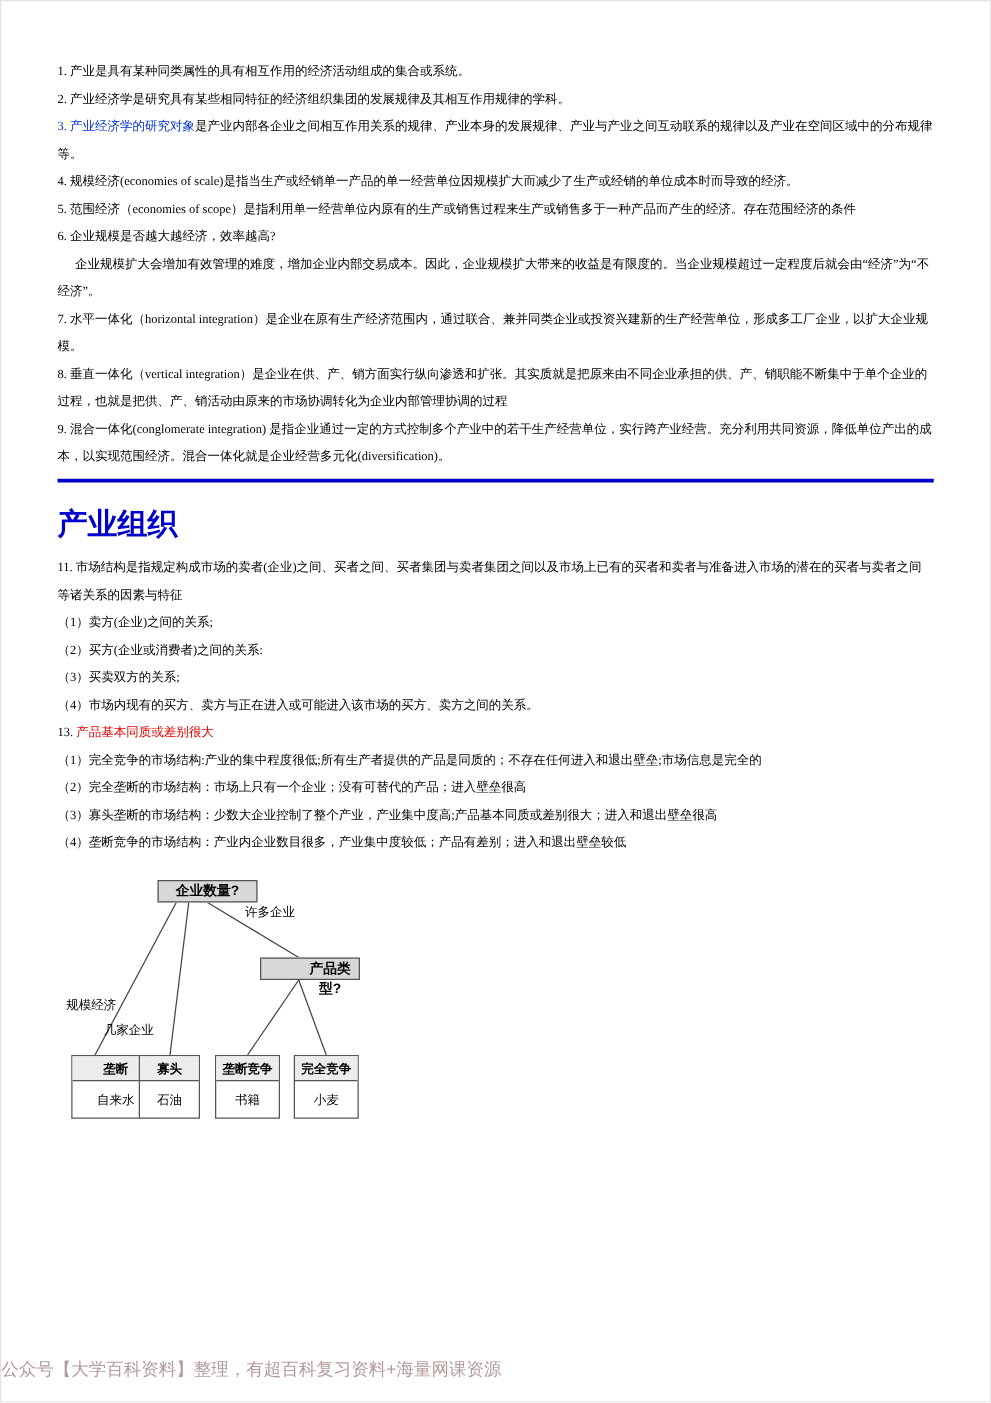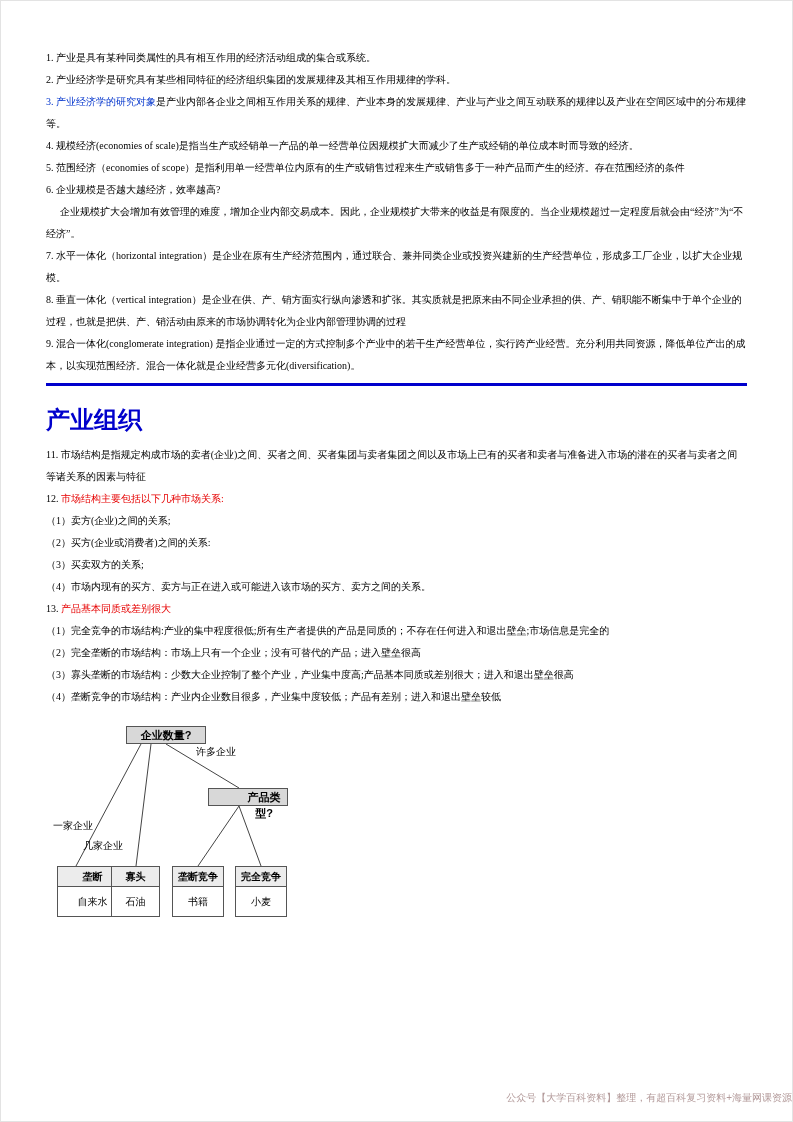--- a/index.html
+++ b/index.html
@@ -63,21 +63,21 @@
     background:#ececec;font-size:10px;font-weight:bold;
     display:flex;align-items:center;justify-content:center;
   }
   .leaf-example{
     height:29px;font-size:10px;
     display:flex;align-items:center;justify-content:center;
   }
   
   .footer{
     position:absolute;left:0;bottom:16px;width:100%;
-    text-align:right;font-size:10px;color:var(--footer-pink);
+    text-align:left;font-size:14px;color:var(--footer-pink);
     font-family:"Liberation Sans","DejaVu Sans",sans-serif;
   }
 </style>
 </head>
 <body>
 
 <div class="page">
 
   <div class="content">
     <p>1. 产业是具有某种同类属性的具有相互作用的经济活动组成的集合或系统。</p>
@@ -91,21 +91,20 @@
     <p>8. 垂直一体化（vertical integration）是企业在供、产、销方面实行纵向渗透和扩张。其实质就是把原来由不同企业承担的供、产、销职能不断集中于单个企业的过程，也就是把供、产、销活动由原来的市场协调转化为企业内部管理协调的过程</p>
     <p>9. 混合一体化(conglomerate integration)  是指企业通过一定的方式控制多个产业中的若干生产经营单位，实行跨产业经营。充分利用共同资源，降低单位产出的成本，以实现范围经济。混合一体化就是企业经营多元化(diversification)。</p>
   </div>
 
   <div class="blue-rule"></div>
 
   <h1 class="section-heading">产业组织</h1>
 
   <div class="content" style="padding-top:0;">
     <p>11. 市场结构是指规定构成市场的卖者(企业)之间、买者之间、买者集团与卖者集团之间以及市场上已有的买者和卖者与准备进入市场的潜在的买者与卖者之间等诸关系的因素与特征</p>
-    <p><span>12. </span><span class="red">市场结构主要包括以下几种市场关系:</span></p>
     <p>（1）卖方(企业)之间的关系;</p>
     <p>（2）买方(企业或消费者)之间的关系:</p>
     <p>（3）买卖双方的关系;</p>
     <p>（4）市场内现有的买方、卖方与正在进入或可能进入该市场的买方、卖方之间的关系。</p>
     <p><span>13. </span><span class="red">产品基本同质或差别很大</span></p>
     <p>（1）完全竞争的市场结构:产业的集中程度很低;所有生产者提供的产品是同质的；不存在任何进入和退出壁垒;市场信息是完全的</p>
     <p>（2）完全垄断的市场结构：市场上只有一个企业；没有可替代的产品；进入壁垒很高</p>
     <p>（3）寡头垄断的市场结构：少数大企业控制了整个产业，产业集中度高;产品基本同质或差别很大；进入和退出壁垒很高</p>
     <p>（4）垄断竞争的市场结构：产业内企业数目很多，产业集中度较低；产品有差别；进入和退出壁垒较低</p>
   </div>
@@ -116,21 +115,21 @@
       <line x1="105" y1="20" x2="90" y2="142" stroke="#444" stroke-width="1"></line>
       <line x1="120" y1="20" x2="193" y2="64" stroke="#444" stroke-width="1"></line>
       <line x1="193" y1="82" x2="152" y2="142" stroke="#444" stroke-width="1"></line>
       <line x1="193" y1="82" x2="215" y2="142" stroke="#444" stroke-width="1"></line>
     </svg>
 
     <div class="dbox q1">企业数量?</div>
     <div class="dbox q2">产品类型?</div>
 
     <span class="dlabel l-many">许多企业</span>
-    <span class="dlabel l-one">一家企业</span>
+    <span class="dlabel l-one">规模经济</span>
     <span class="dlabel l-few">几家企业</span>
 
     <div class="leaf leaf0">
       <div class="leaf-title">垄断</div>
       <div class="leaf-example">自来水</div>
     </div>
     <div class="leaf leaf1">
       <div class="leaf-title">寡头</div>
       <div class="leaf-example">石油</div>
     </div>

